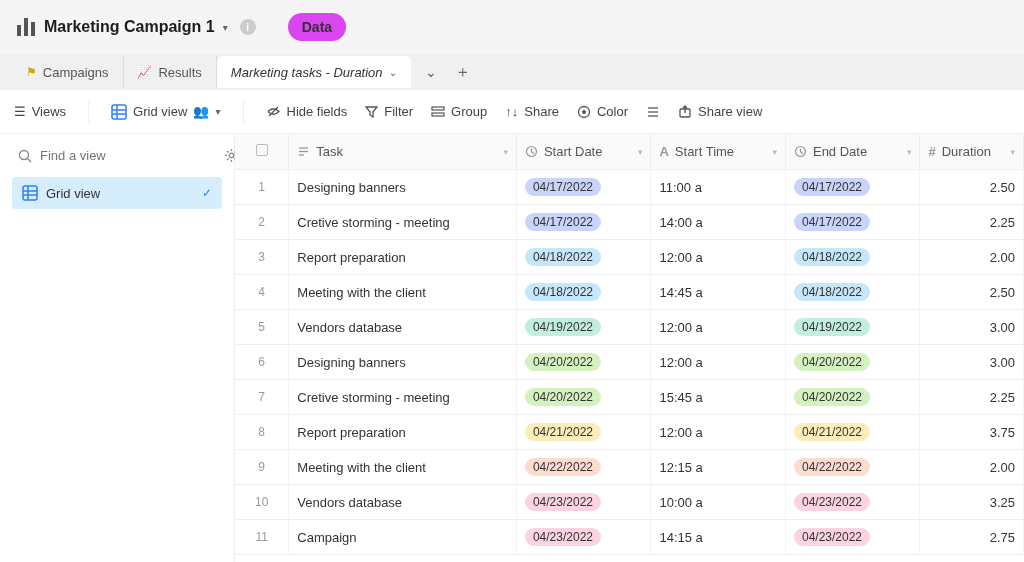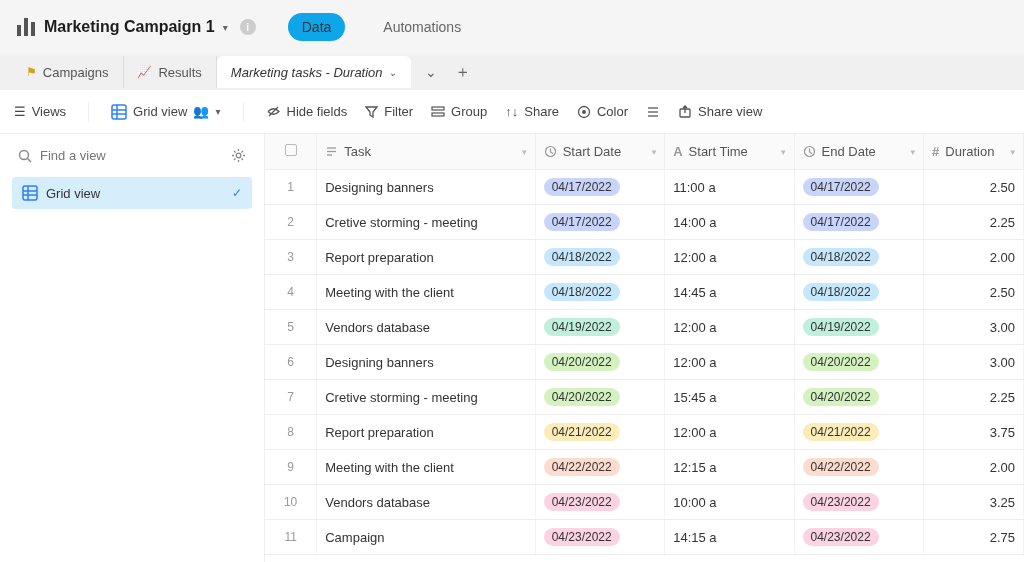--- a/index.html
+++ b/index.html
@@ -4,33 +4,33 @@
 <style>
   * { box-sizing: border-box; margin: 0; padding: 0; }
   body { font-family: -apple-system, BlinkMacSystemFont, "Segoe UI", Helvetica, Arial, sans-serif; font-size: 13px; color: #333; background: #f5f5f5; width: 1024px; height: 562px; overflow: hidden; }
   .header { display: flex; align-items: center; height: 54px; padding: 0 16px; background: #f5f5f5; gap: 8px; }
   .base-icon { width: 20px; height: 20px; display: flex; align-items: center; }
   .base-title { font-size: 16px; font-weight: 600; color: #1d1d1d; }
   .chev-down { color: #666; font-size: 10px; }
   .info-circ { width: 16px; height: 16px; border-radius: 50%; background: #ccc; color: #fff; font-size: 10px; display: flex; align-items: center; justify-content: center; font-weight: bold; margin-left: 4px; }
   .top-tabs { display: flex; gap: 24px; margin-left: 24px; }
   .top-tab { font-size: 14px; color: #666; padding: 6px 14px; border-radius: 20px; cursor: pointer; }
-  .top-tab.active { background: #0ea5e9; color: #333; font-weight: 400; }
+  .top-tab.active { background: #d946ef; color: #333; font-weight: 700; }
   .table-tabs { display: flex; align-items: center; height: 36px; background: #f0f0f0; padding-left: 12px; gap: 0; }
   .table-tab { display: flex; align-items: center; gap: 6px; padding: 0 14px; height: 32px; font-size: 13px; color: #555; cursor: pointer; border-right: 1px solid #ddd; }
   .table-tab.active { background: #fff; border-top-left-radius: 6px; border-top-right-radius: 6px; color: #333; border-right: none; font-style: italic; }
   .tab-ic { font-size: 12px; }
   .tab-extra { display: flex; align-items: center; gap: 18px; padding: 0 14px; color: #444; }
   .toolbar { display: flex; align-items: center; height: 44px; background: #fff; padding: 0 14px; gap: 18px; border-bottom: 1px solid #eee; font-size: 13px; color: #444; }
   .tb-group { display: flex; align-items: center; gap: 6px; cursor: pointer; }
   .tb-sep { width: 1px; height: 20px; background: #eee; margin: 0 4px; }
   .tb-text { font-weight: 500; }
   .ic { display: inline-flex; align-items: center; justify-content: center; }
   .main { display: flex; height: calc(562px - 54px - 36px - 44px); background: #fff; }
-  .sidebar { width: 265px; border-right: 1px solid #eee; padding: 10px 12px; }
+  .sidebar { width: 235px; border-right: 1px solid #eee; padding: 10px 12px; }
   .search-row { display: flex; align-items: center; gap: 8px; padding: 4px 6px; color: #888; }
   .search-row input { border: none; outline: none; font-size: 13px; flex: 1; color: #333; }
   .view-item { display: flex; align-items: center; gap: 8px; padding: 8px 10px; margin-top: 10px; border-radius: 4px; cursor: pointer; }
   .view-item.active { background: #d6eefc; }
   .view-check { margin-left: auto; color: #2d7ff9; font-size: 12px; }
   .grid-area { flex: 1; overflow: auto; }
   table { border-collapse: collapse; width: 100%; }
   th, td { border-bottom: 1px solid #eee; text-align: left; font-size: 13px; }
   th { background: #fafafa; font-weight: 500; color: #555; padding: 10px 8px; border-right: 1px solid #eee; position: relative; }
   td { padding: 8px 8px; border-right: 1px solid #f3f3f3; }
@@ -57,21 +57,20 @@
         <rect x="1" y="8" width="4" height="11" fill="#555"></rect>
         <rect x="8" y="1" width="4" height="18" fill="#555"></rect>
         <rect x="15" y="5" width="4" height="14" fill="#555"></rect>
       </svg>
   </span>
   <span class="base-title">Marketing Campaign 1</span>
   <span class="chev-down">▾</span>
   <span class="info-circ">i</span>
   <div class="top-tabs">
     <div class="top-tab active">Data</div>
-    <div class="top-tab">Automations</div>
   </div>
 </div>
 
 <div class="table-tabs">
   <div class="table-tab">
     <span class="tab-ic" style="color:#d4a017;">⚑</span>
     <span>Campaigns</span>
   </div>
   <div class="table-tab">
     <span class="tab-ic" style="color:#e06666;">📈</span>

